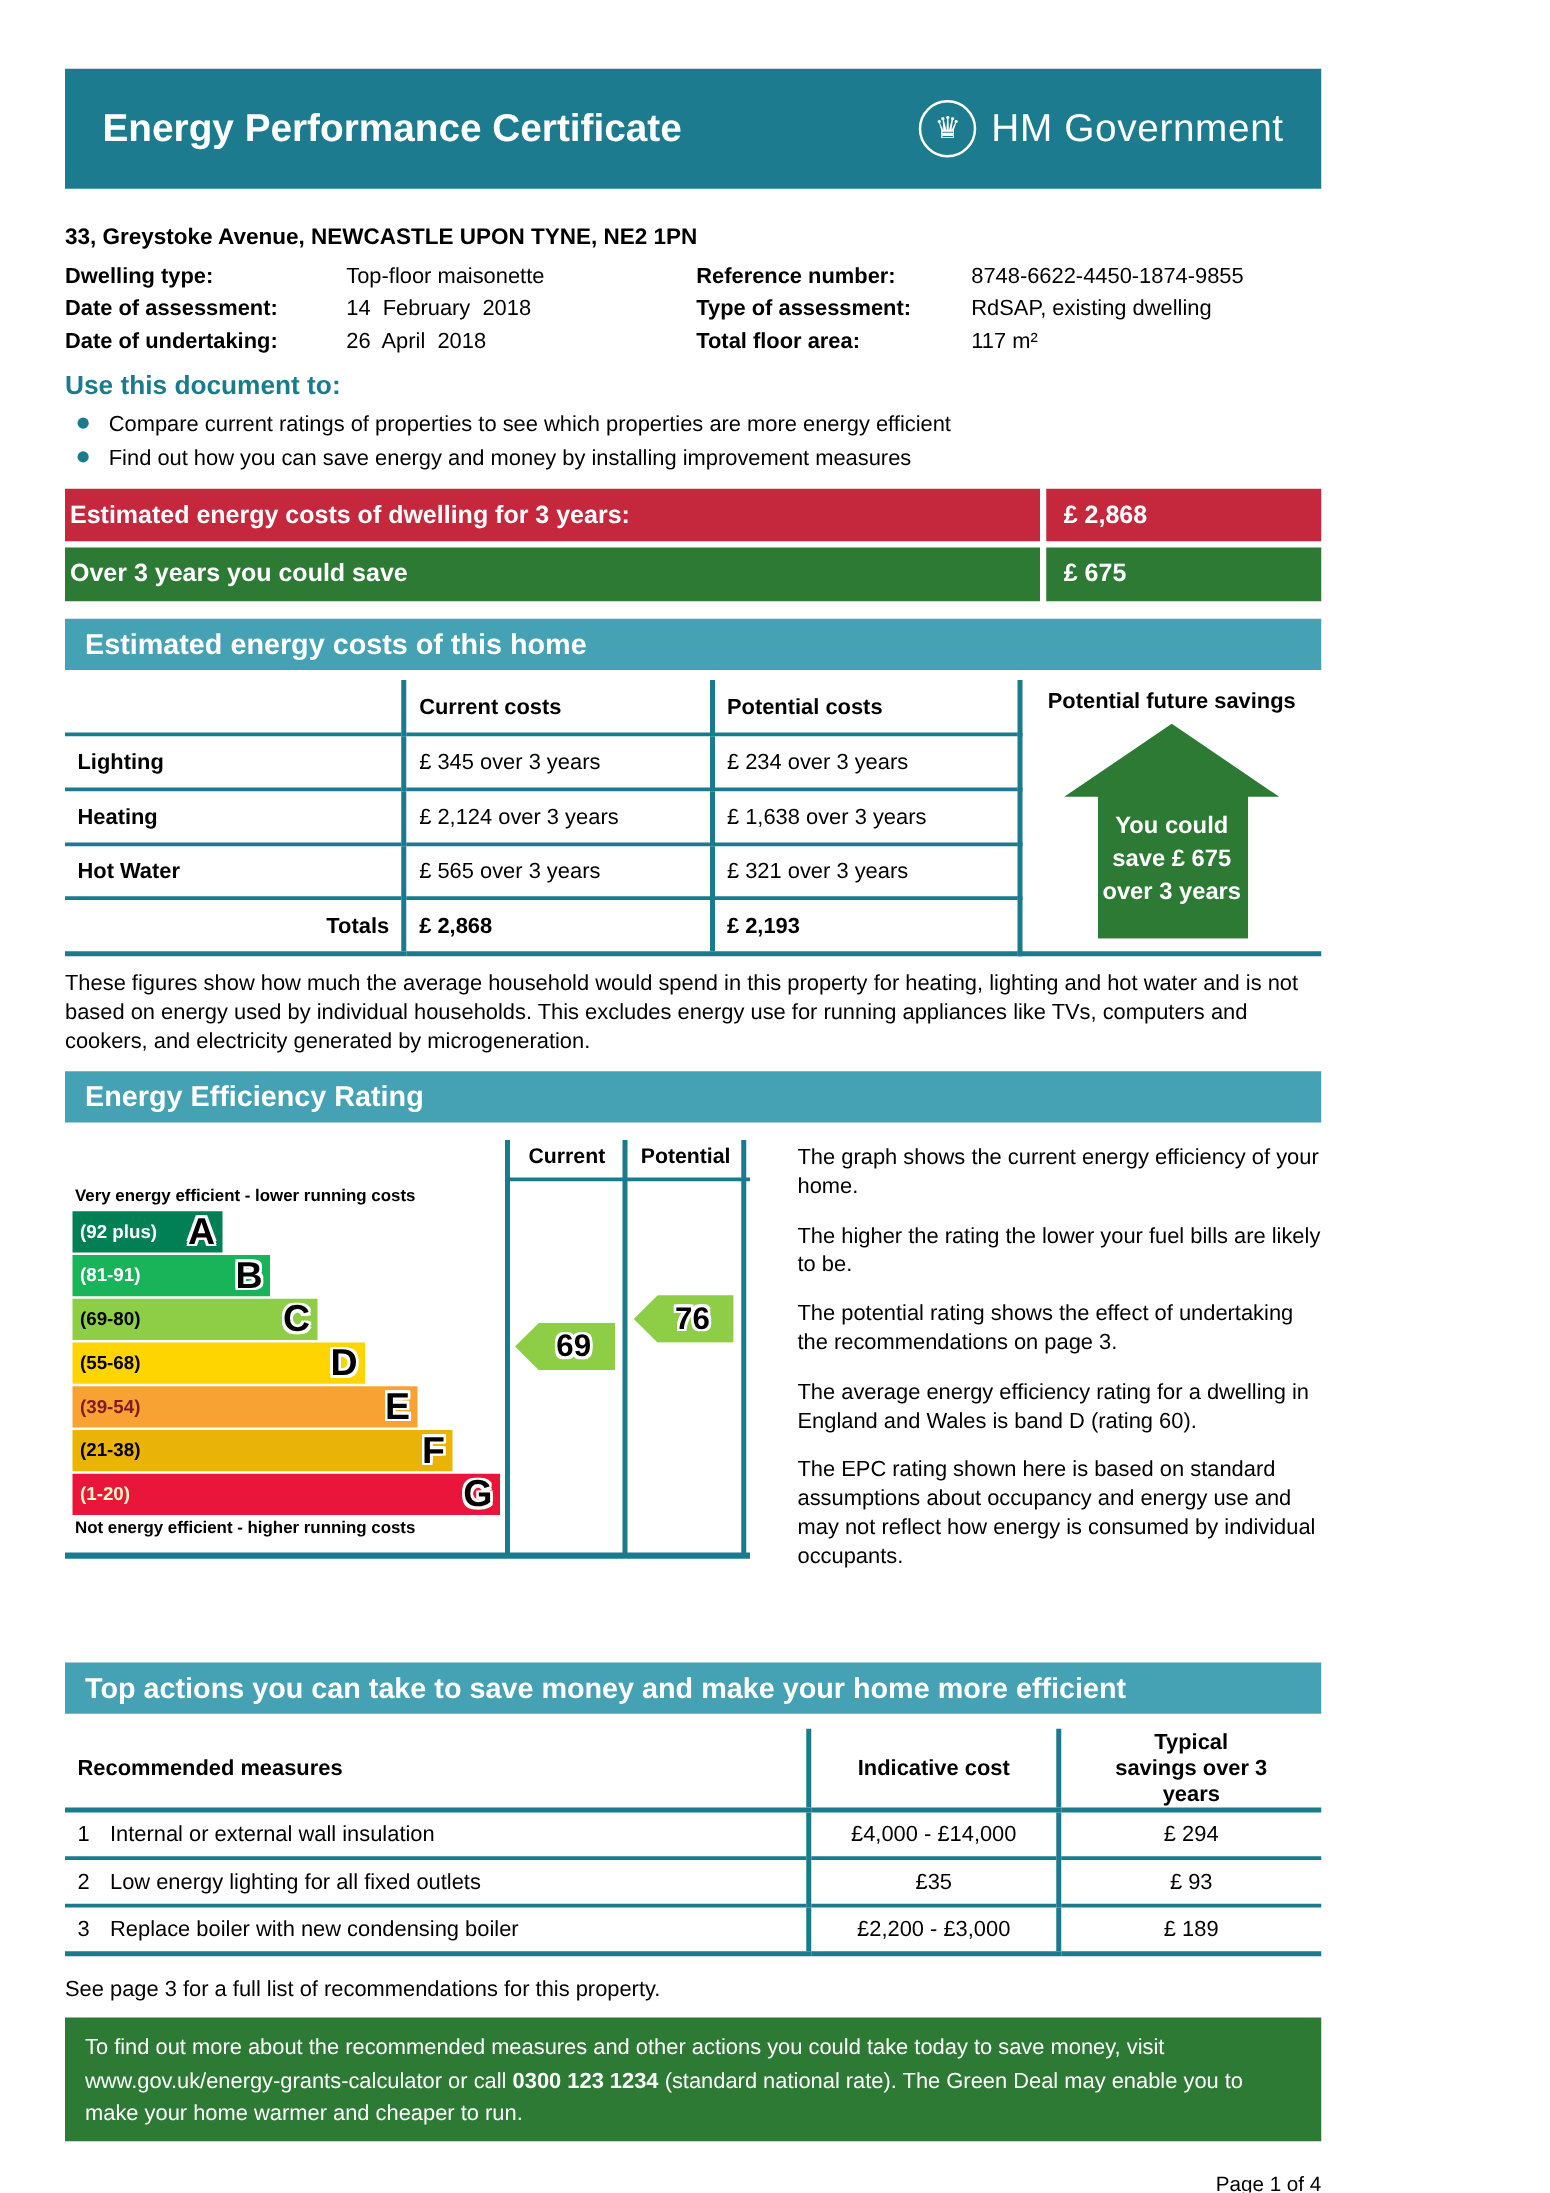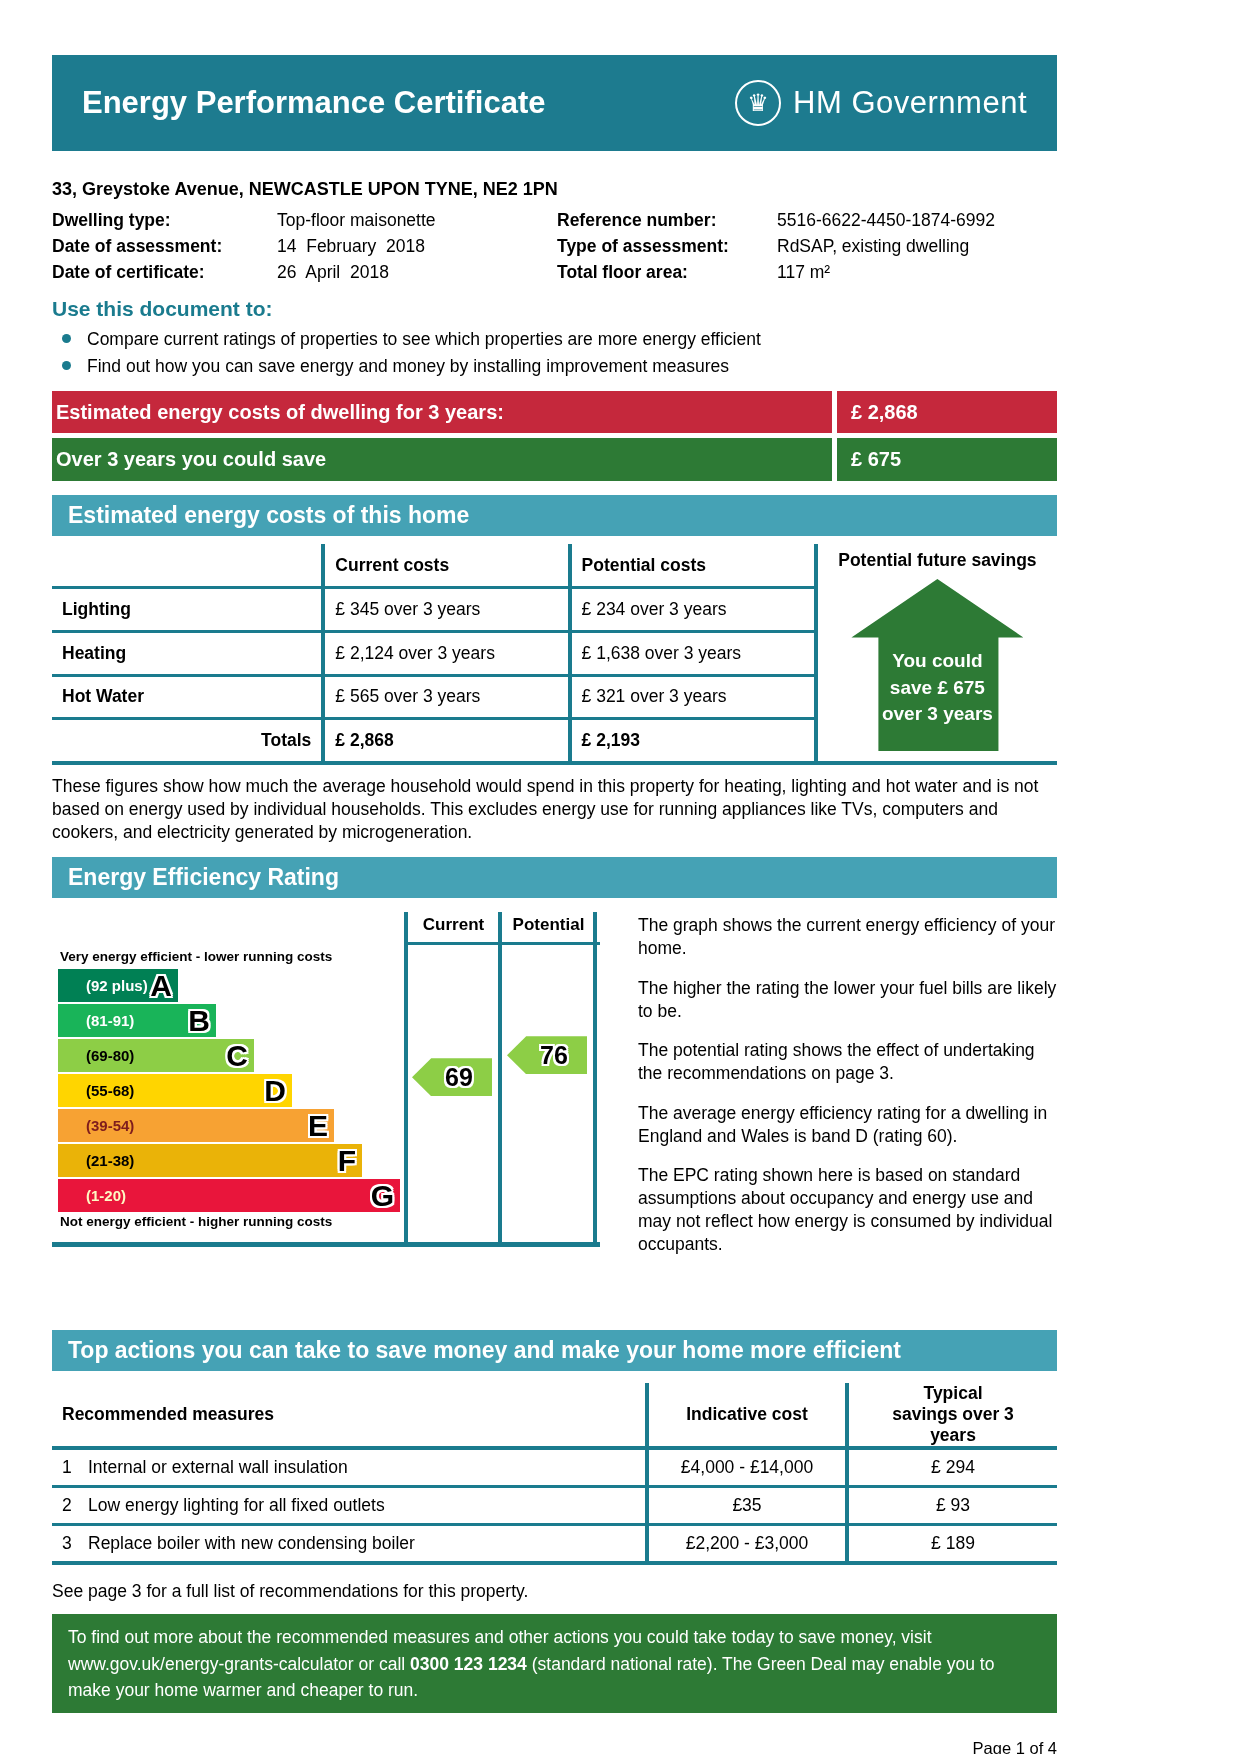--- a/index.html
+++ b/index.html
@@ -57,21 +57,21 @@
   
   .eer-row { display:flex; margin-top:14px; }
   .chart { position:relative; width:548px; height:342px; flex:none; }
   .chart-col-head { position:absolute; top:3px; width:93px; text-align:center; font-weight:bold; font-size:17px; }
   .chart-vline { position:absolute; top:0; height:332px; width:4px; background:#1a7b8e; }
   .chart-head-line { position:absolute; left:355px; right:0; top:30px; height:3px; background:#1a7b8e; }
   .chart-bottom { position:absolute; left:0; right:0; top:330px; height:5px; background:#1a7b8e; }
   .scale-note { position:absolute; left:8px; font-size:13.5px; font-weight:bold; }
   .bands { position:absolute; top:57px; left:6px; }
   .band { position:relative; height:33px; margin-bottom:2px; display:flex; align-items:center; }
-  .band-range { padding-left:28px; font-size:15px; font-weight:bold; }
+  .band-range { padding-left:6px; font-size:15px; font-weight:bold; }
   .band-letter { position:absolute; right:6px; top:0; line-height:33px; font-size:30px; font-weight:bold; color:#000;
     text-shadow:-2px -2px 0 #fff,2px -2px 0 #fff,-2px 2px 0 #fff,2px 2px 0 #fff,-2px 0 0 #fff,2px 0 0 #fff,0 -2px 0 #fff,0 2px 0 #fff; }
   .rating-arrow { position:absolute; height:38px; width:80px; display:flex; align-items:center; justify-content:center;
     clip-path:polygon(0 50%, 24% 0, 100% 0, 100% 100%, 24% 100%); }
   .rating-num { padding-left:14px; font-size:25px; font-weight:bold; color:#000;
     text-shadow:-2px -2px 0 #fff,2px -2px 0 #fff,-2px 2px 0 #fff,2px 2px 0 #fff,-2px 0 0 #fff,2px 0 0 #fff,0 -2px 0 #fff,0 2px 0 #fff; }
   .eer-text { margin-left:38px; width:462px; font-size:17.5px; line-height:1.3; padding-top:2px; }
   .eer-text p { margin:0 0 17px 0; }
 
   
@@ -102,28 +102,28 @@
       <div class="gov-text">HM Government</div>
     </div>
   </div>
 
   <div class="address">33, Greystoke Avenue, NEWCASTLE UPON TYNE, NE2 1PN</div>
 
   <div class="details">
     <div class="dlabel">Dwelling type:</div>
     <div class="dval">Top-floor maisonette</div>
     <div class="dlabel">Reference number:</div>
-    <div class="dval">5516-6622-4450-1874-6992</div>
+    <div class="dval">8748-6622-4450-1874-9855</div>
 
     <div class="dlabel">Date of assessment:</div>
     <div class="dval">14  February  2018</div>
     <div class="dlabel">Type of assessment:</div>
     <div class="dval">RdSAP, existing dwelling</div>
 
-    <div class="dlabel">Date of certificate:</div>
+    <div class="dlabel">Date of undertaking:</div>
     <div class="dval">26  April  2018</div>
     <div class="dlabel">Total floor area:</div>
     <div class="dval">117 m²</div>
   </div>
 
   <div class="teal-heading">Use this document to:</div>
   <div class="bullets">
     <div class="bullet-row">
       <span class="bullet-dot"></span>
       <span>Compare current ratings of properties to see which properties are more energy efficient</span>

